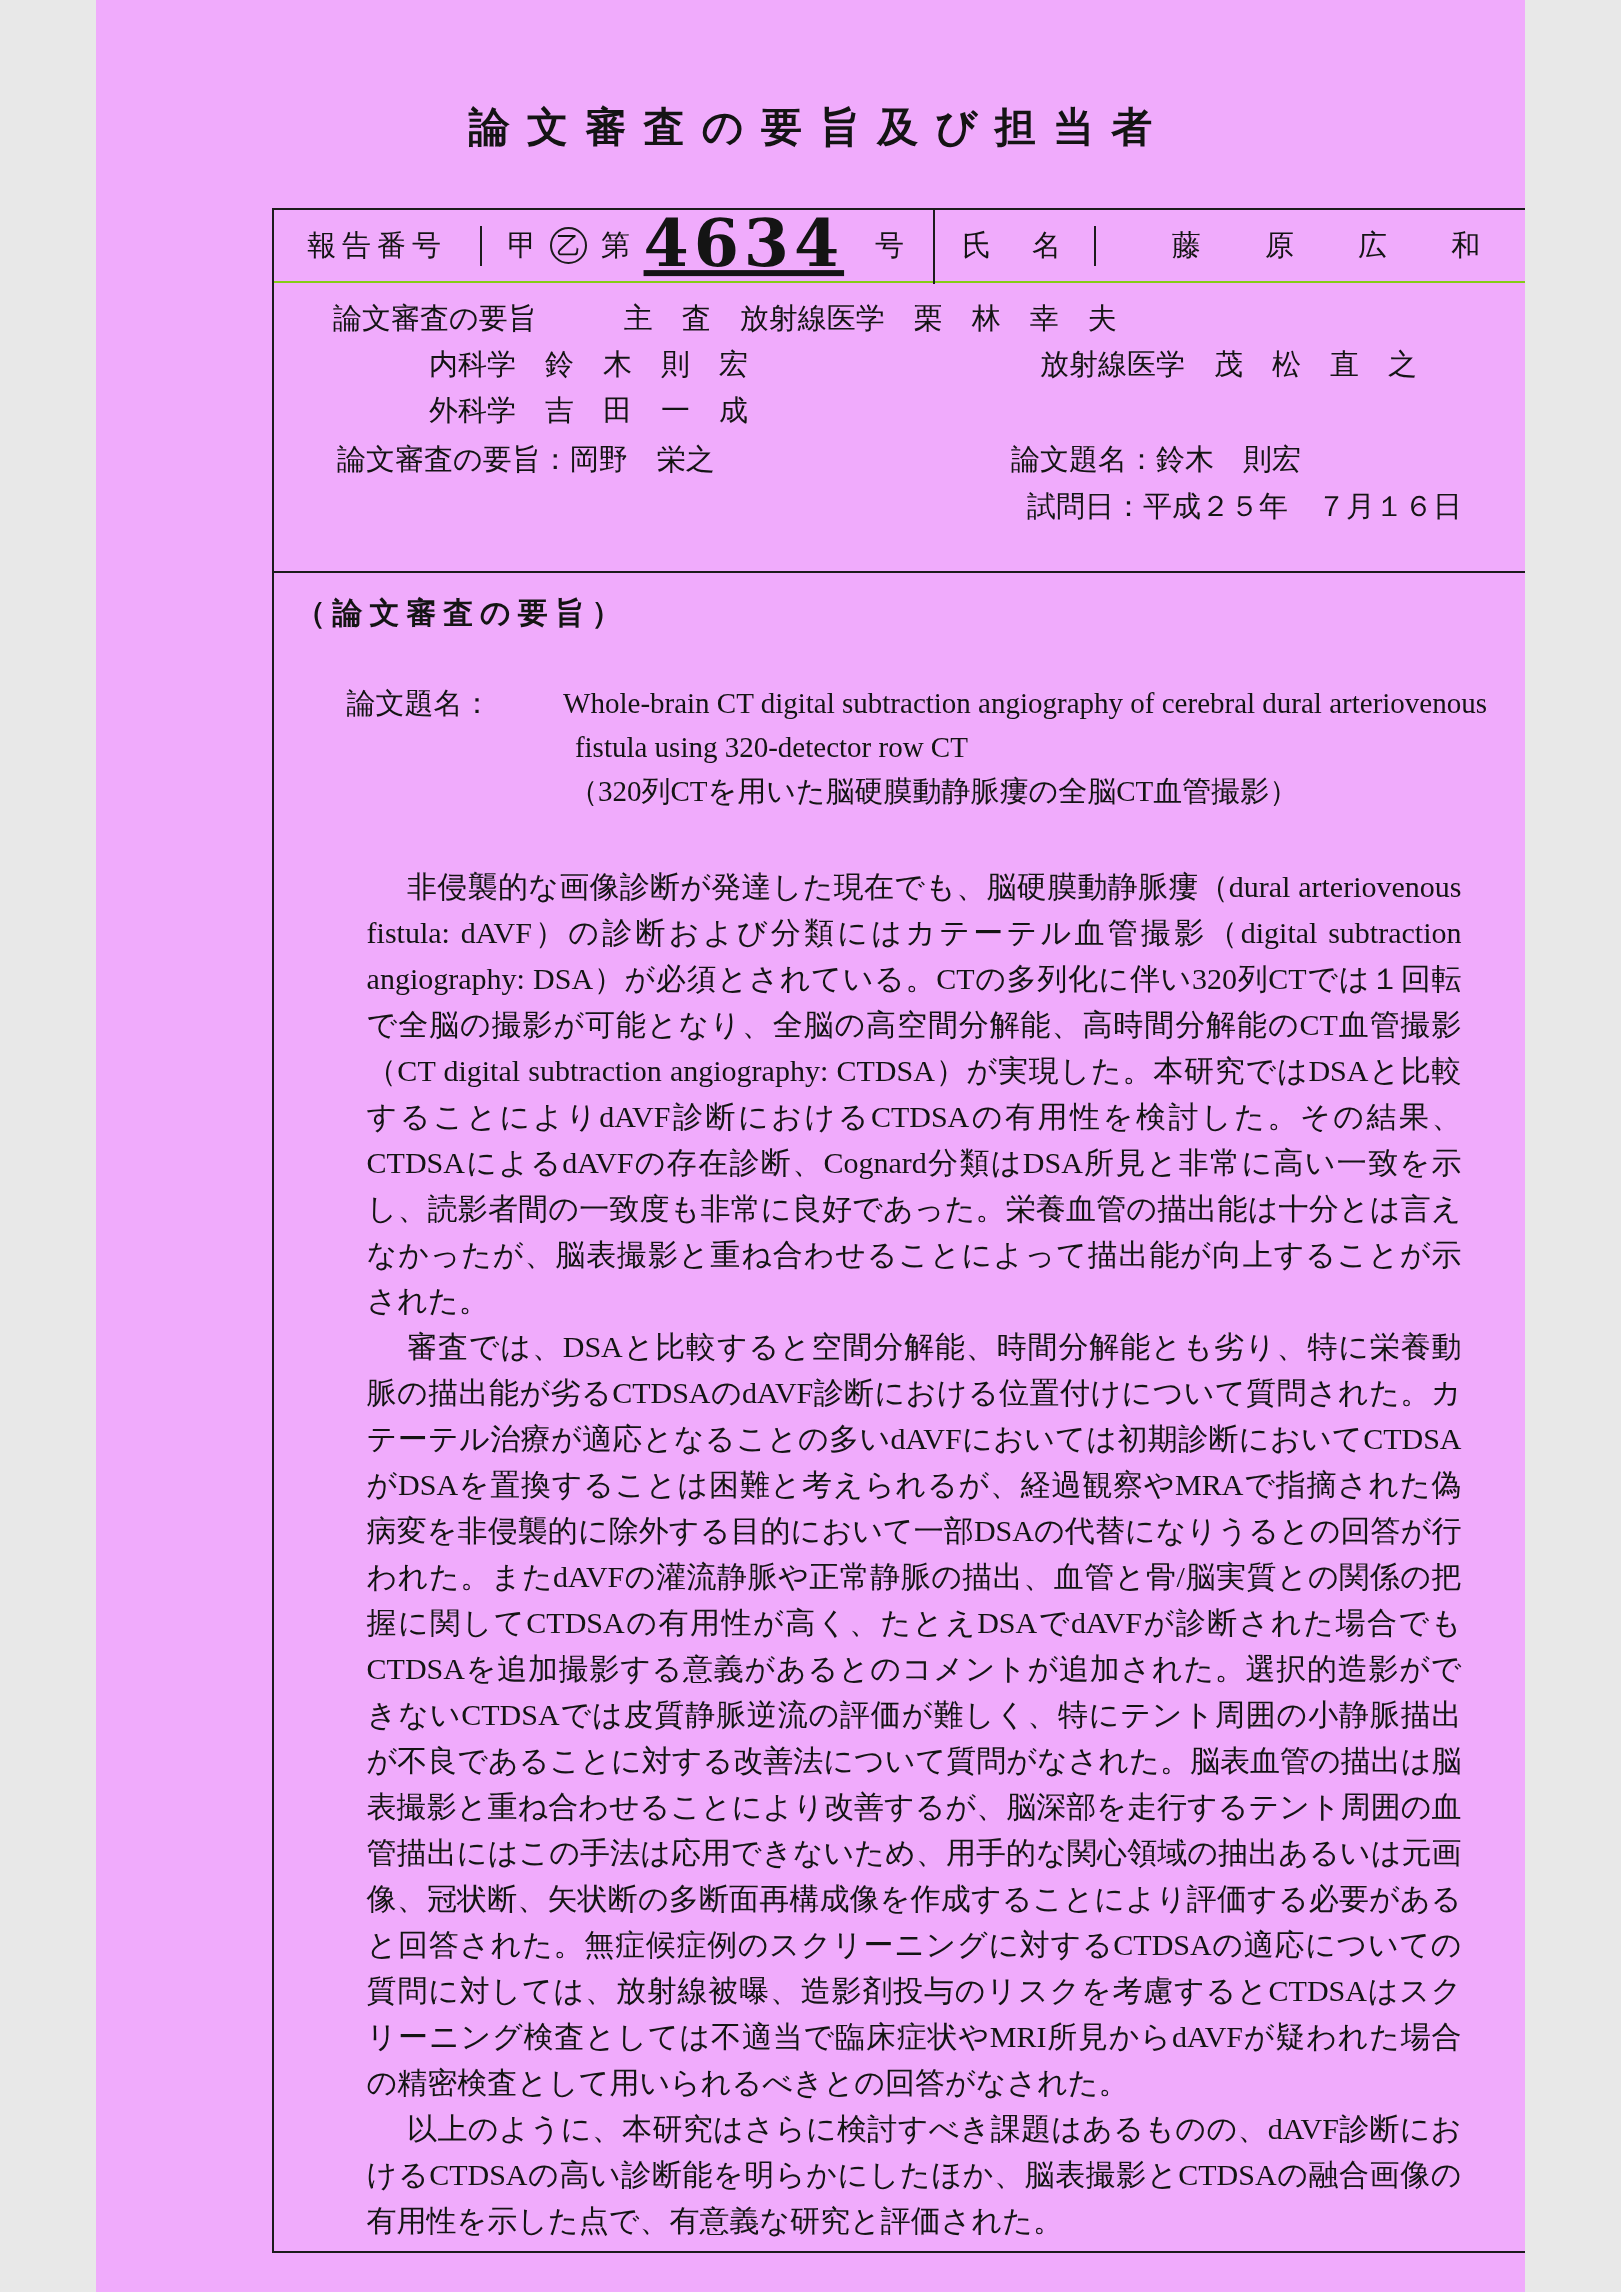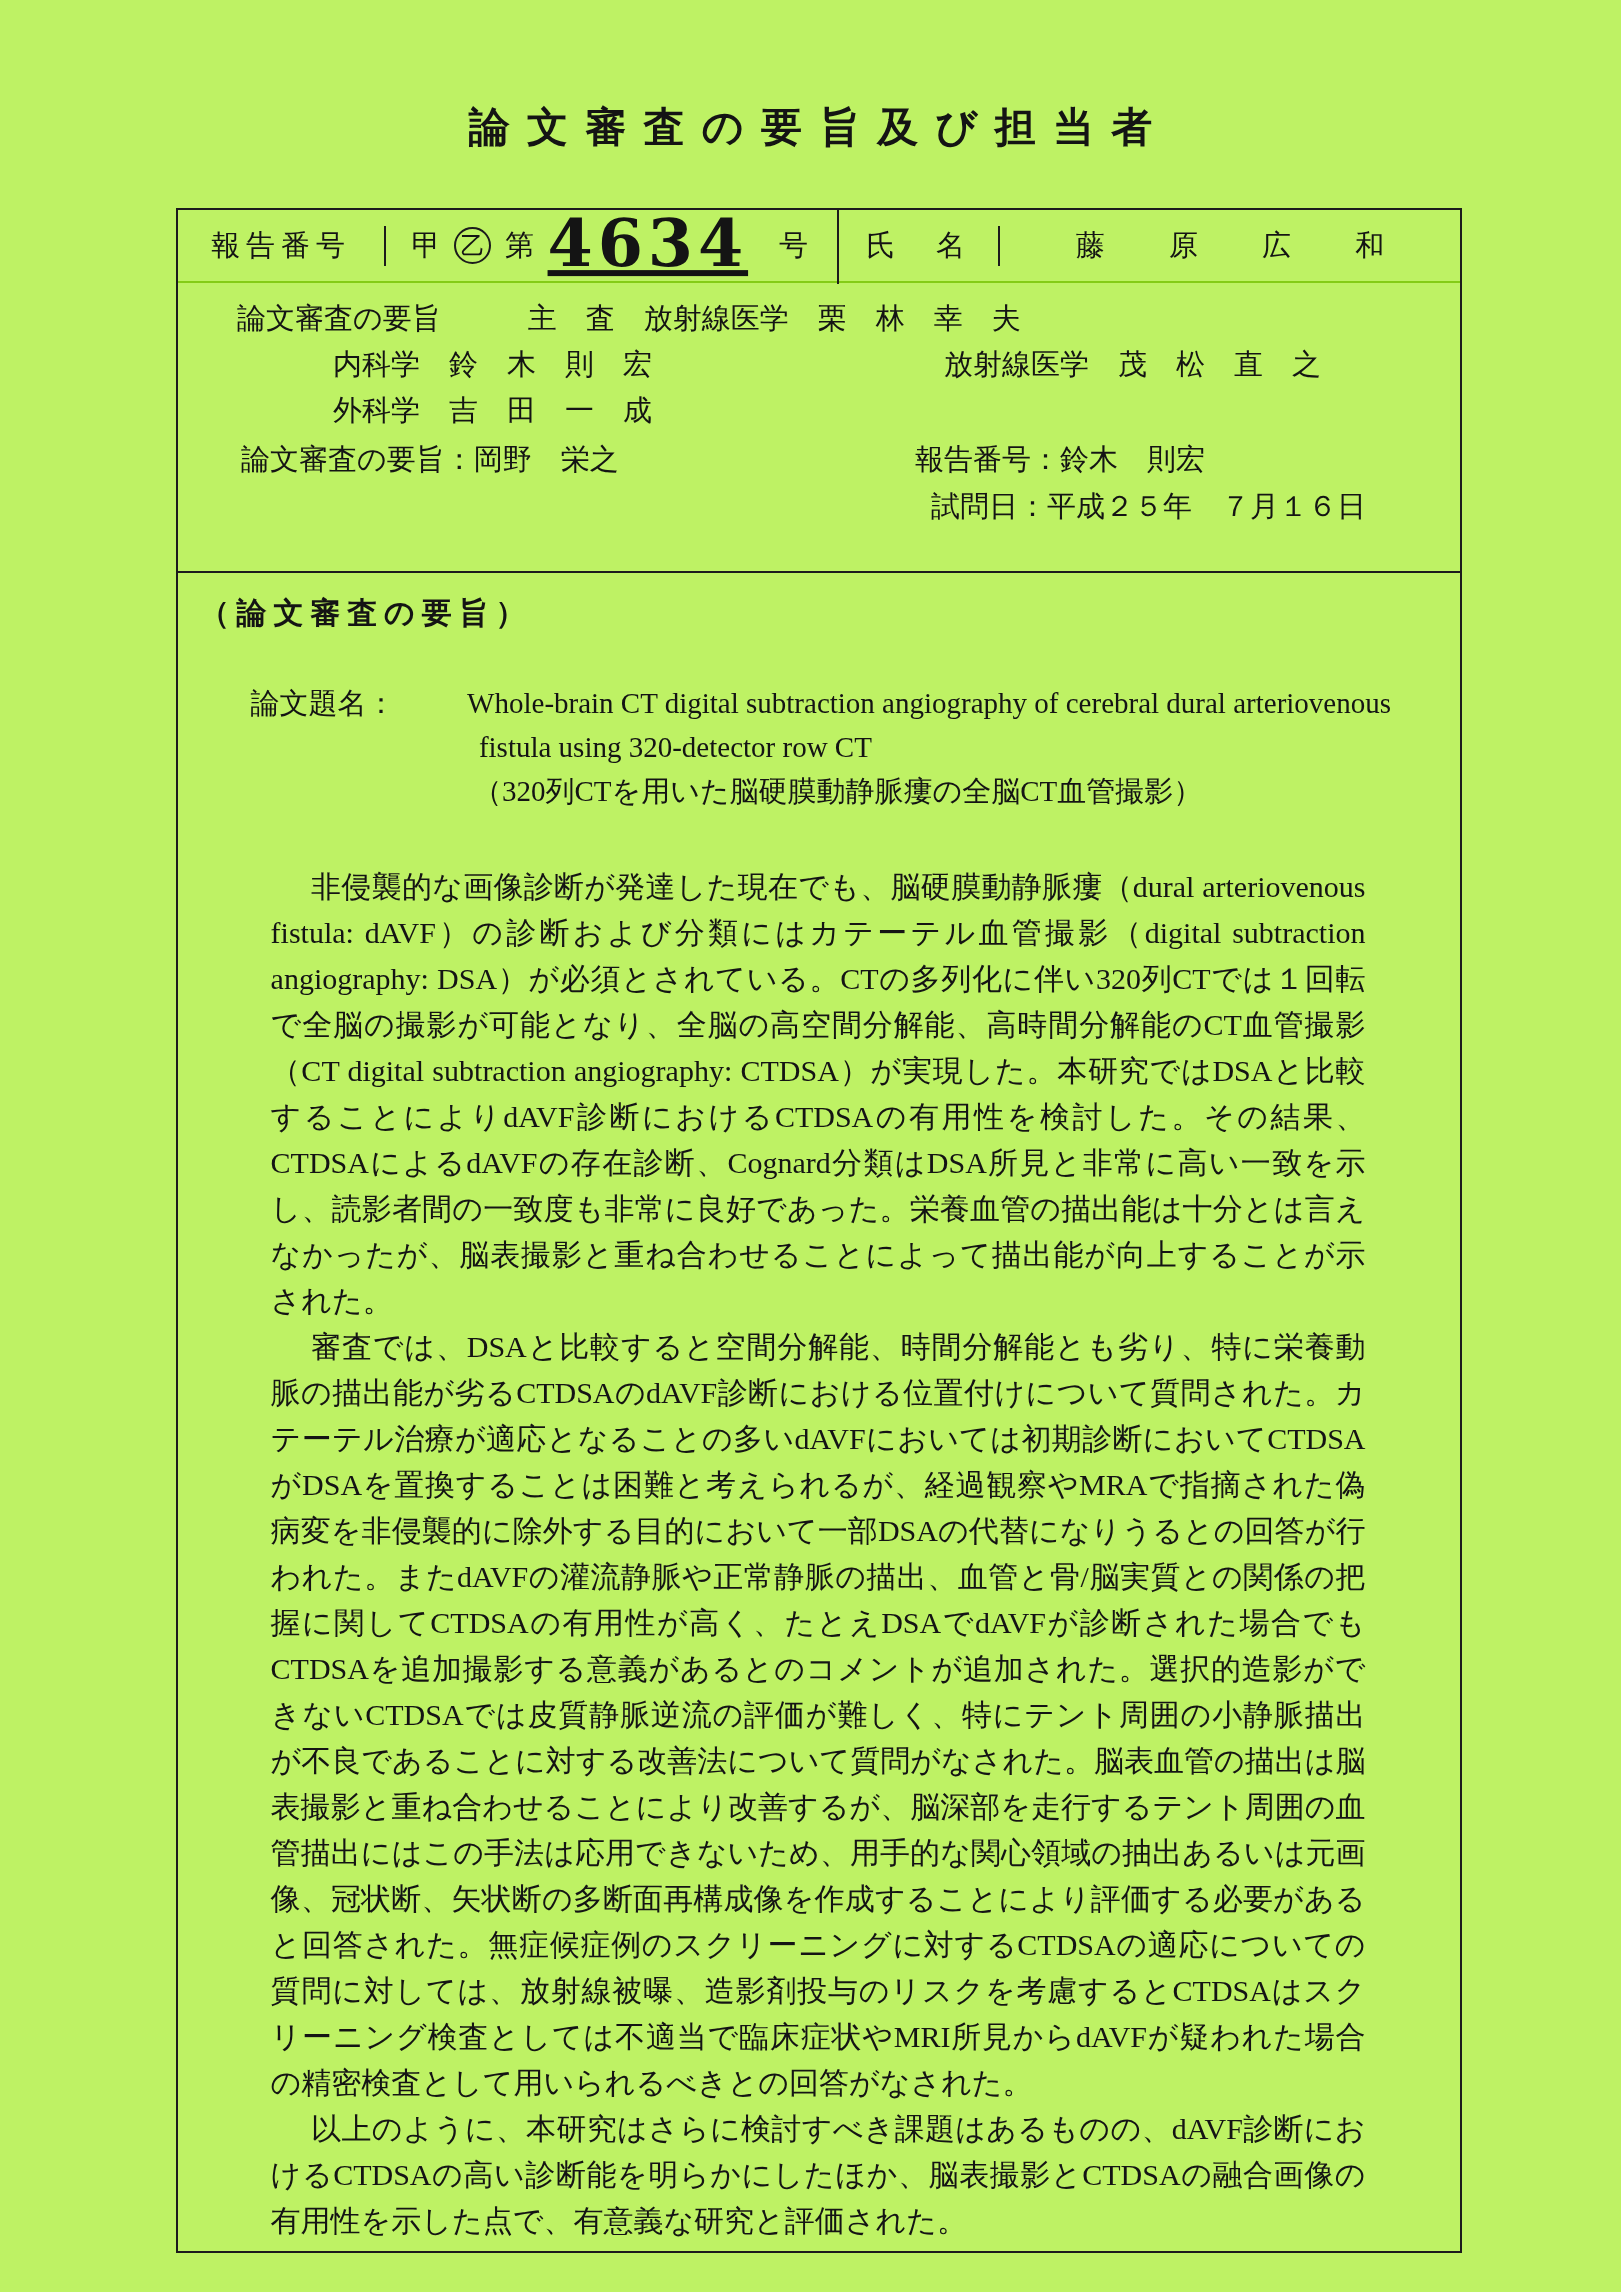--- a/index.html
+++ b/index.html
@@ -1,21 +1,21 @@
 <!DOCTYPE html>
 <html lang="ja"><head>
 <meta charset="utf-8">
 <style>
   html, body { margin: 0; padding: 0; background: #e8e8e8; }
   .page {
     position: relative;
-    width: 1621px;
+    width: 1429px;
     height: 2293px;
     margin: 0 auto;
-    background: #bef264;
+    background: #f0abfc;
     font-family: "Liberation Serif", "DejaVu Serif", serif;
     color: #141414;
     overflow: hidden;
   }
   .doc-title {
     position: absolute;
     top: 100px;
     left: 0;
     width: 100%;
     margin: 0;
@@ -151,21 +151,21 @@
       <div class="cell c3">氏　名</div>
       <div class="cell c4">藤　原　広　和</div>
     </div>
 
     <div class="committee">
       <span class="c-line" style="left:59px;  top:15.7px">論文審査の要旨　　　主　査　放射線医学　栗　林　幸　夫</span>
       <span class="c-line" style="left:155px; top:62px">内科学　鈴　木　則　宏</span>
       <span class="c-line" style="left:766px; top:62px">放射線医学　茂　松　直　之</span>
       <span class="c-line" style="left:155px; top:108px">外科学　吉　田　一　成</span>
       <span class="c-line" style="left:63px;  top:157px">論文審査の要旨：岡野　栄之</span>
-      <span class="c-line" style="left:737px; top:157px">報告番号：鈴木　則宏</span>
+      <span class="c-line" style="left:737px; top:157px">論文題名：鈴木　則宏</span>
       <span class="c-line" style="left:753px; top:204px">試問日：平成２５年　７月１６日</span>
     </div>
 
     <div class="body-area">
       <div class="section-label">（論文審査の要旨）</div>
 
       <div class="thesis-title">
         <span class="tt-label">論文題名：</span>
         <div class="tt-lines">
           <div class="tt1">Whole-brain CT digital subtraction angiography of cerebral dural arteriovenous</div>

